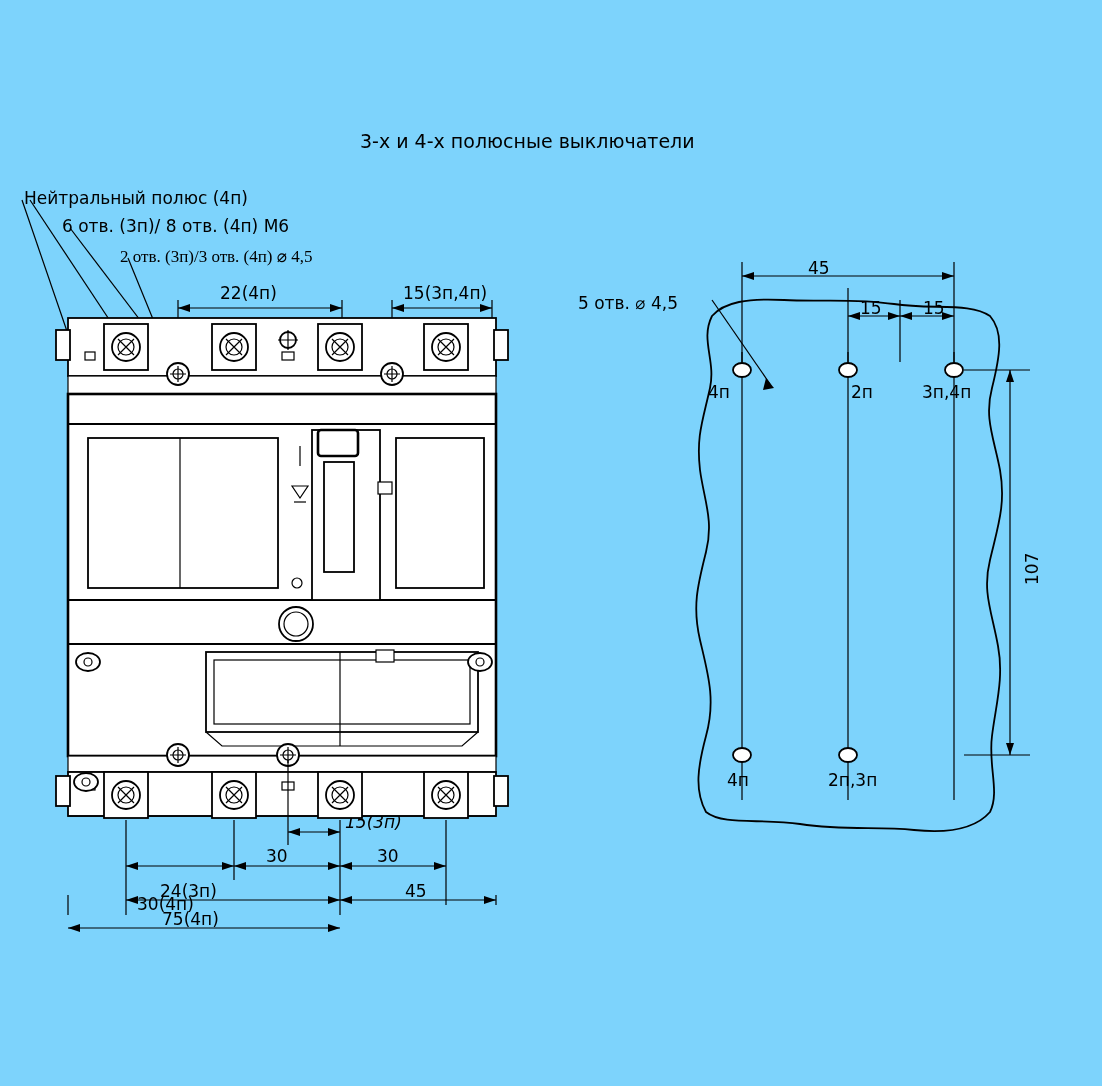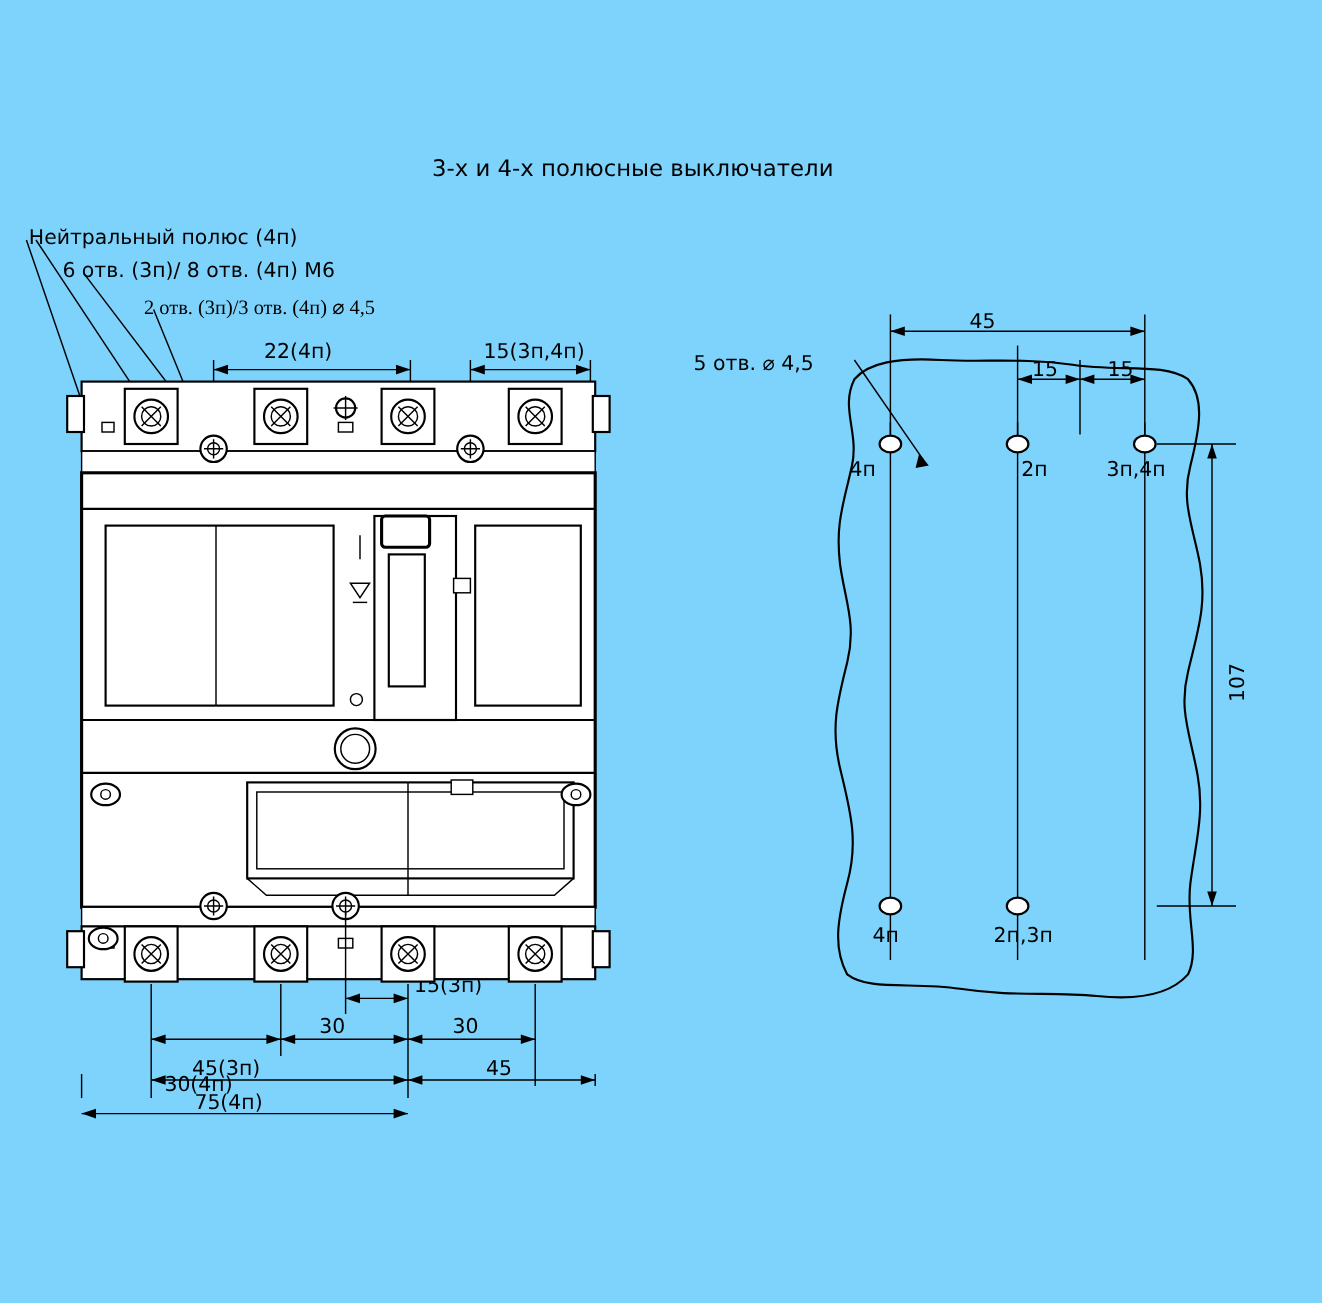--- a/index.html
+++ b/index.html
@@ -54,40 +54,40 @@
   .wht { fill: #ffffff; }
 </style>
 </head>
 <body>
 
 <div id="page">
 
   <div class="lbl t-title" style="left:360px; top:130px;">3-х и 4-х полюсные выключатели</div>
 
   <div class="lbl t-note" style="left:24px; top:188px;">Нейтральный полюс (4п)</div>
-  <div class="lbl t-note" style="left:52px; top:216px;">6 отв. (3п)/ 8 отв. (4п) М6</div>
+  <div class="lbl t-note" style="left:62px; top:216px;">6 отв. (3п)/ 8 отв. (4п) М6</div>
   <div class="lbl t-note" style="left:120px; top:246px;font-family:Liberation Serif, serif;">2 отв. (3п)/3 отв. (4п) ⌀ 4,5</div>
 
   <div class="lbl t-dim" style="left:220px; top:283px;">22(4п)</div>
   <div class="lbl t-dim" style="left:403px; top:283px;">15(3п,4п)</div>
 
   <div class="lbl t-dim" style="left:82px; top:334px;">N</div>
   <div class="lbl t-dim" style="left:196px; top:331px;">1</div>
   <div class="lbl t-dim" style="left:300px; top:331px;">3</div>
   <div class="lbl t-dim" style="left:405px; top:331px;">5</div>
 
   <div class="lbl t-dim" style="left:196px; top:775px;">2</div>
   <div class="lbl t-dim" style="left:300px; top:775px;">4</div>
   <div class="lbl t-dim" style="left:405px; top:775px;">6</div>
 
-  <div class="lbl t-dim" style="left:345px; top:812px;">15(3п)</div>
+  <div class="lbl t-dim" style="left:345px; top:812px;font-style:italic;">15(3п)</div>
   <div class="lbl t-dim" style="left:137px; top:846px;margin-top:48px;">30(4п)</div>
   <div class="lbl t-dim" style="left:266px; top:846px;">30</div>
   <div class="lbl t-dim" style="left:377px; top:846px;">30</div>
-  <div class="lbl t-dim" style="left:160px; top:881px;">45(3п)</div>
+  <div class="lbl t-dim" style="left:160px; top:881px;">24(3п)</div>
   <div class="lbl t-dim" style="left:405px; top:881px;">45</div>
   <div class="lbl t-dim" style="left:162px; top:909px;">75(4п)</div>
 
   <div class="lbl t-dim" style="left:578px; top:293px;">5 отв. ⌀ 4,5</div>
   <div class="lbl t-dim" style="left:808px; top:258px;">45</div>
   <div class="lbl t-dim" style="left:860px; top:298px;">15</div>
   <div class="lbl t-dim" style="left:923px; top:298px;">15</div>
   <div class="lbl t-dim vert" style="left:1022px; top:585px;">107</div>
 
   <div class="lbl t-dim" style="left:708px; top:382px;">4п</div>

